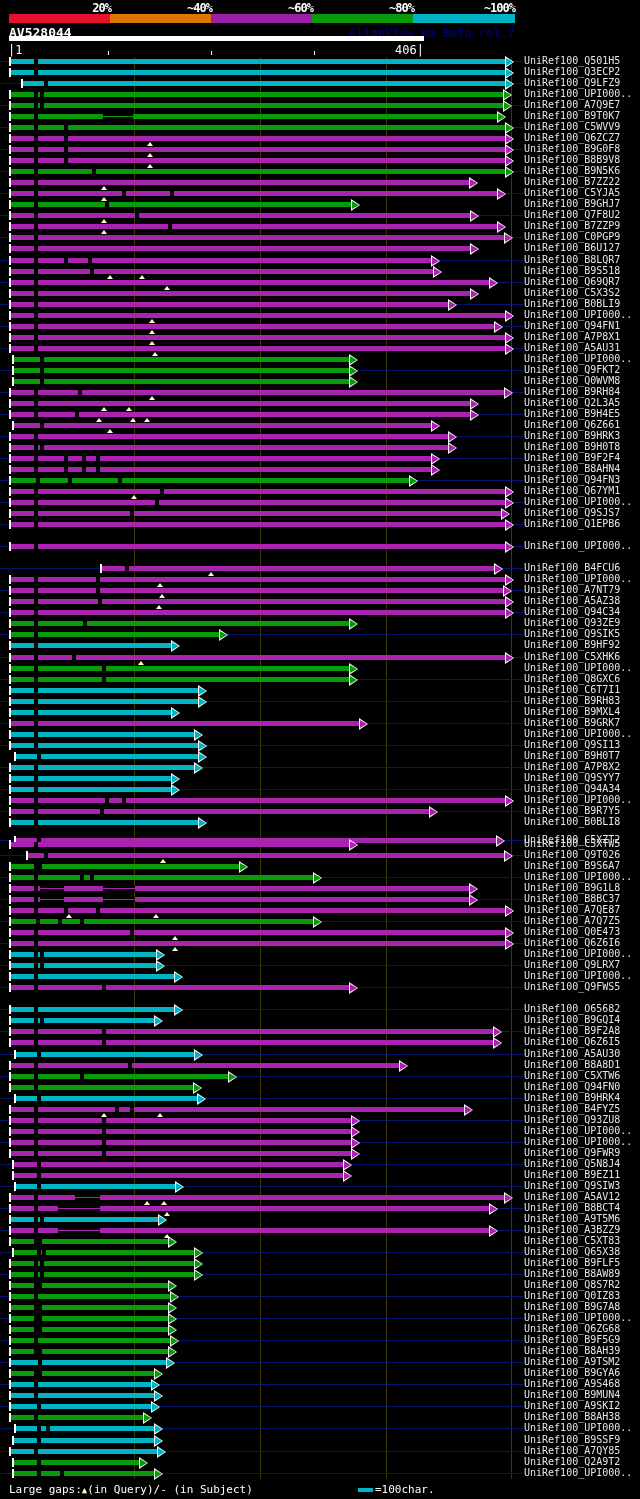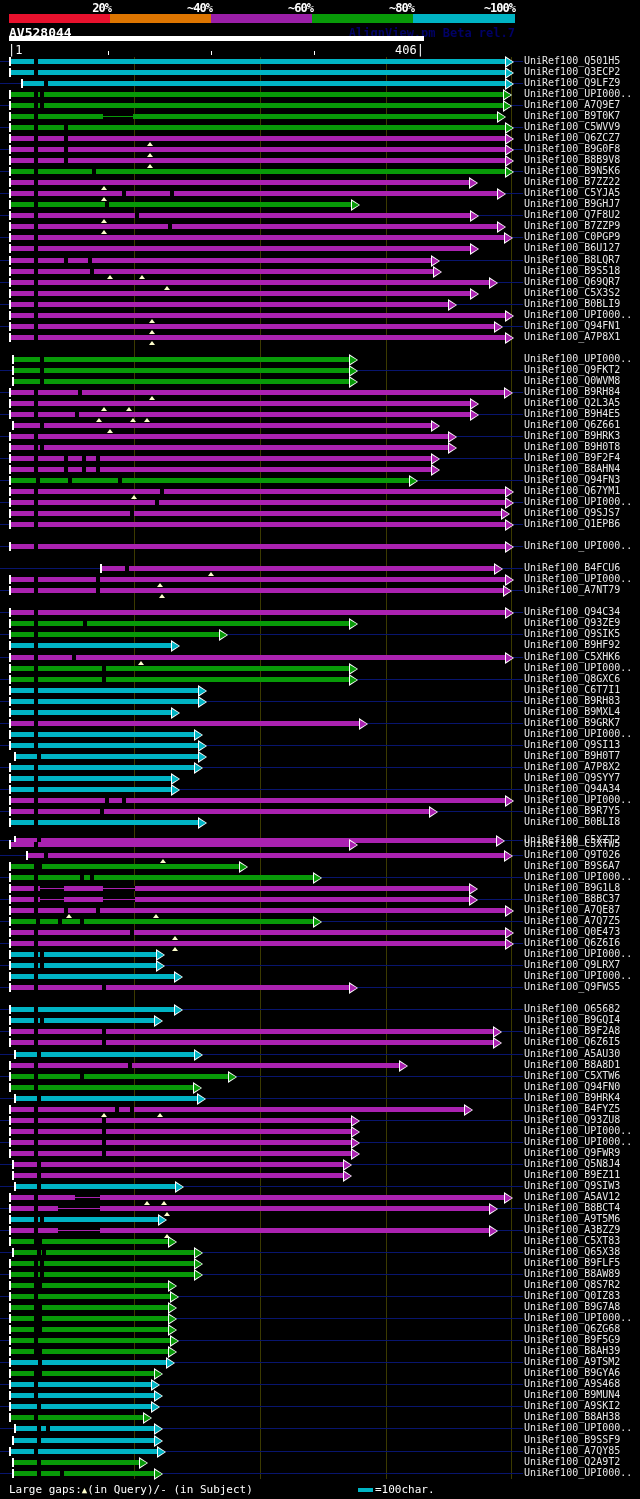--- a/index.html
+++ b/index.html
@@ -315,20 +315,30 @@
       </div>
       <div class="row" style="top: 275px;">
         <div class="tick" style="left: 9px;"></div>
         <div class="bar" style="left: 11px; width: 496px; background: rgb(170, 34, 176);"></div>
         <div class="dash" style="left: 34px; width: 4px;"></div>
         <div class="arrow-outer" style="left: 505px;"></div>
         <div class="arrow-inner" style="left: 506px; border-left: 7px solid rgb(170, 34, 176);"></div>
         <div class="gaptri" style="left: 149px;"></div>
         <div class="rowlabel">UniRef100_A7P8X1</div>
       </div>
+      <div class="row" style="top: 286px;">
+        <div class="stripe" style="top: 5px; width: 523px; background: rgb(8, 21, 110);"></div>
+        <div class="tick" style="left: 9px;"></div>
+        <div class="bar" style="left: 11px; width: 496px; background: rgb(170, 34, 176);"></div>
+        <div class="dash" style="left: 34px; width: 4px;"></div>
+        <div class="arrow-outer" style="left: 505px;"></div>
+        <div class="arrow-inner" style="left: 506px; border-left: 7px solid rgb(170, 34, 176);"></div>
+        <div class="gaptri" style="left: 152px;"></div>
+        <div class="rowlabel">UniRef100_A5AU31</div>
+      </div>
       <div class="row" style="top: 297px;">
         <div class="tick" style="left: 12px;"></div>
         <div class="bar" style="left: 14px; width: 337px; background: rgb(8, 154, 8);"></div>
         <div class="dash" style="left: 40px; width: 4px;"></div>
         <div class="arrow-outer" style="left: 349px;"></div>
         <div class="arrow-inner" style="left: 350px; border-left: 7px solid rgb(8, 154, 8);"></div>
         <div class="rowlabel">UniRef100_UPI000..</div>
       </div>
       <div class="row" style="top: 308px;">
         <div class="stripe" style="top: 5px; width: 523px; background: rgb(8, 21, 110);"></div>
@@ -512,20 +522,30 @@
       <div class="row" style="top: 528px;">
         <div class="stripe" style="top: 5px; width: 523px; background: rgb(8, 21, 110);"></div>
         <div class="tick" style="left: 9px;"></div>
         <div class="bar" style="left: 11px; width: 494px; background: rgb(170, 34, 176);"></div>
         <div class="dash" style="left: 34px; width: 4px;"></div>
         <div class="dash" style="left: 96px; width: 4px;"></div>
         <div class="arrow-outer" style="left: 503px;"></div>
         <div class="arrow-inner" style="left: 504px; border-left: 7px solid rgb(170, 34, 176);"></div>
         <div class="gaptri" style="left: 159px;"></div>
         <div class="rowlabel">UniRef100_A7NT79</div>
+      </div>
+      <div class="row" style="top: 539px;">
+        <div class="tick" style="left: 9px;"></div>
+        <div class="bar" style="left: 11px; width: 496px; background: rgb(170, 34, 176);"></div>
+        <div class="dash" style="left: 34px; width: 4px;"></div>
+        <div class="dash" style="left: 98px; width: 4px;"></div>
+        <div class="arrow-outer" style="left: 505px;"></div>
+        <div class="arrow-inner" style="left: 506px; border-left: 7px solid rgb(170, 34, 176);"></div>
+        <div class="gaptri" style="left: 156px;"></div>
+        <div class="rowlabel">UniRef100_A5AZ38</div>
       </div>
       <div class="row" style="top: 550px;">
         <div class="stripe" style="top: 5px; width: 523px; background: rgb(8, 21, 110);"></div>
         <div class="tick" style="left: 9px;"></div>
         <div class="bar" style="left: 11px; width: 496px; background: rgb(170, 34, 176);"></div>
         <div class="dash" style="left: 34px; width: 4px;"></div>
         <div class="arrow-outer" style="left: 505px;"></div>
         <div class="arrow-inner" style="left: 506px; border-left: 7px solid rgb(170, 34, 176);"></div>
         <div class="rowlabel">UniRef100_Q94C34</div>
       </div>

